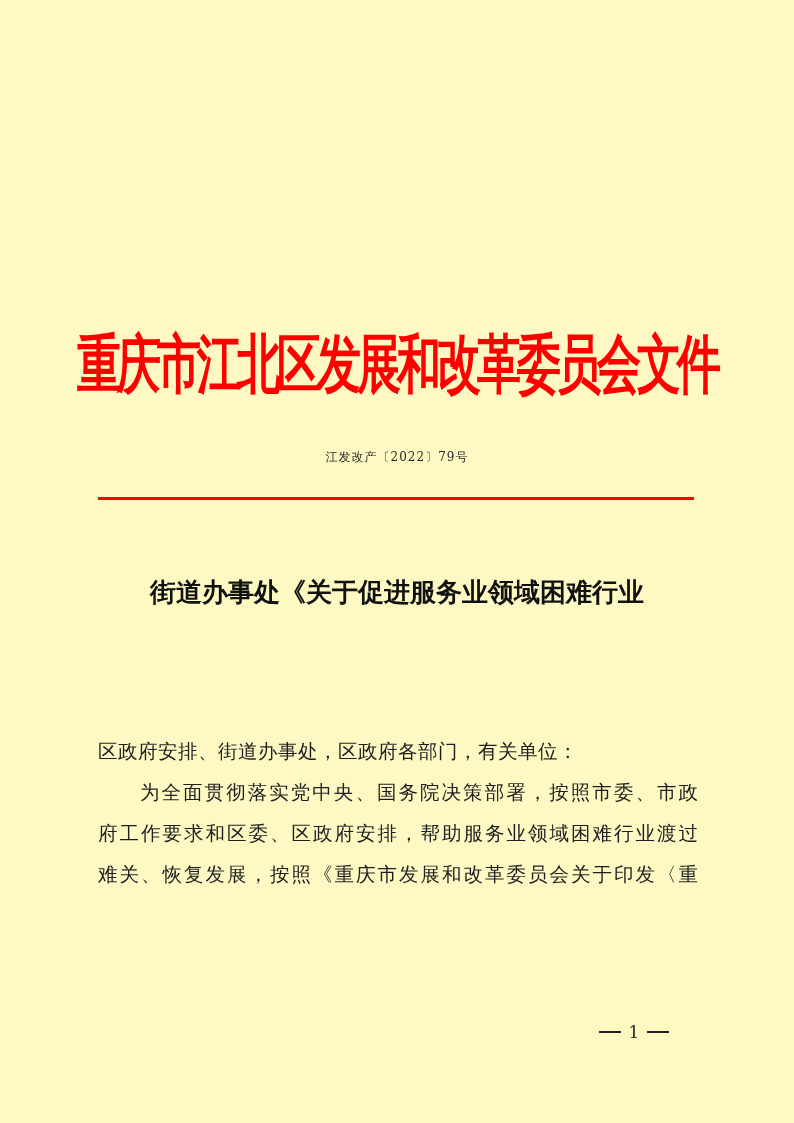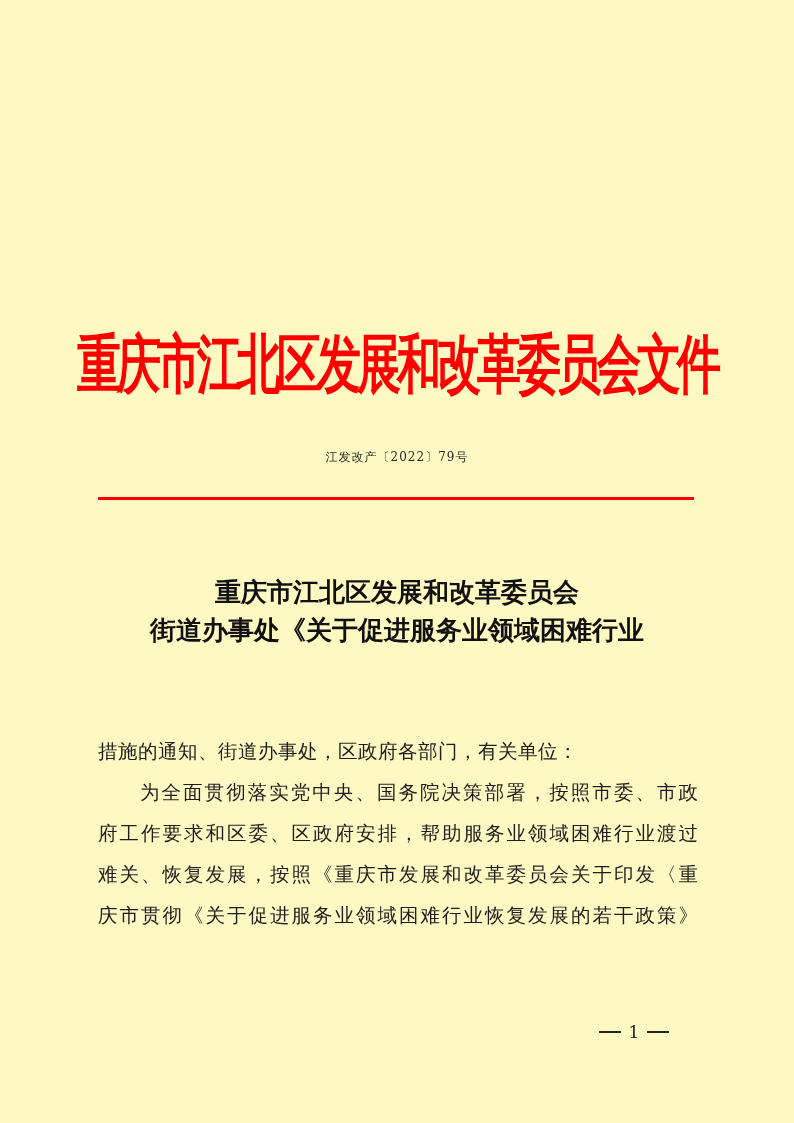--- a/index.html
+++ b/index.html
@@ -121,30 +121,28 @@
 
 <div class="page">
 
   <div class="masthead">重庆市江北区发展和改革委员会文件</div>
 
   <div class="doc-number">江发改产〔2022〕79号</div>
 
   <div class="red-rule"></div>
 
   <div class="title-block">
-    <span class="title-line">重庆市江北区发展和改革委员会</span>
     <span class="title-line">街道办事处《关于促进服务业领域困难行业</span>
   </div>
 
   <div class="body-text">
-    <span class="body-line salutation">措施的通知、街道办事处，区政府各部门，有关单位：</span>
+    <span class="body-line salutation">区政府安排、街道办事处，区政府各部门，有关单位：</span>
     <span class="body-line indent">为全面贯彻落实党中央、国务院决策部署，按照市委、市政</span>
     <span class="body-line">府工作要求和区委、区政府安排，帮助服务业领域困难行业渡过</span>
     <span class="body-line">难关、恢复发展，按照《重庆市发展和改革委员会关于印发〈重</span>
-    <span class="body-line">庆市贯彻《关于促进服务业领域困难行业恢复发展的若干政策》</span>
   </div>
 
   <div class="page-number">
     <span class="dash"></span>
     <span>1</span>
     <span class="dash"></span>
   </div>
 
 </div>
 

